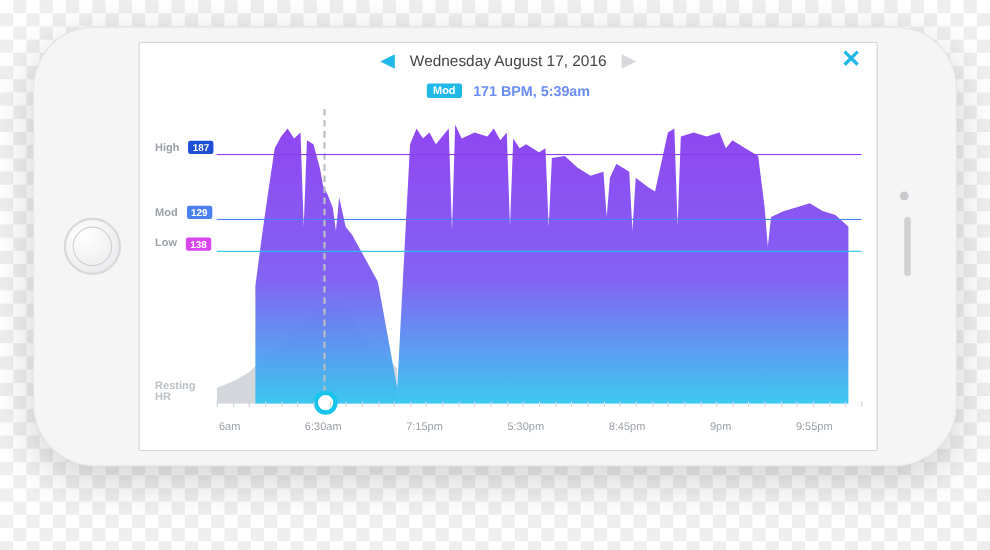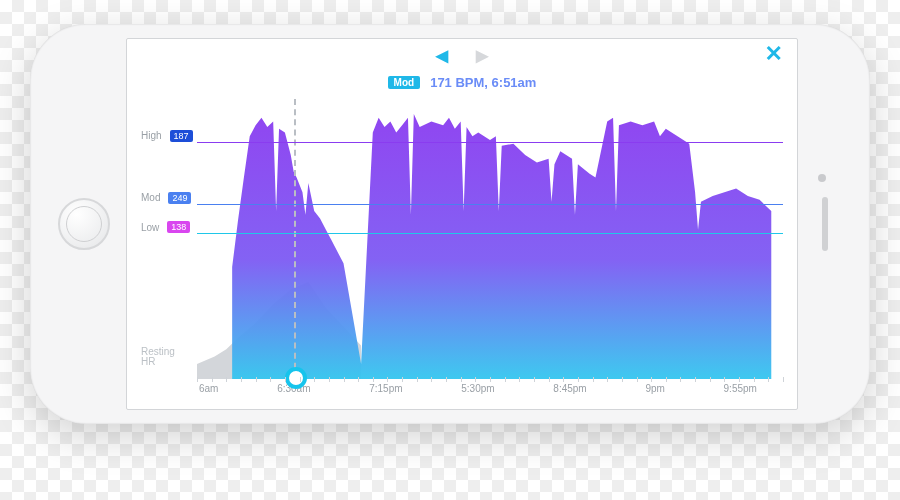--- a/index.html
+++ b/index.html
@@ -135,21 +135,22 @@
     font-size:10px;
     font-weight:700;
     padding:1px 6px;
     border-radius:2px;
   }
   .tt .meta { color:#6a8cf7; font-weight:600; }
   
   .chart {
     flex:1;
     position:relative;
-    margin: 6px 14px 4px 14px;
+    margin: 6px 14px 16px 14px;
+    font-weight: bold;
   }
   .xaxis {
     height:26px;
     display:flex;
     justify-content:space-between;
     padding:0 40px 0 72px;
     font-size:10px;
     color:#9aa0a6;
   }
   .xaxis span{ flex:0 0 auto; }
@@ -214,27 +215,28 @@
 <div class="phone">
   <div class="home-btn"></div>
   <div class="camera"></div>
   <div class="speaker"></div>
 
   <div class="screen">
 
 
     <div class="datebar">
       <span class="chev prev">◀</span>
+      <span>Wednesday August 17, 2016</span>
       <span class="chev next">▶</span>
       <span class="close">✕</span>
     </div>
 
     <div class="tt">
       <span class="pill">Mod</span>
-      <span class="meta">171 BPM, 6:51am</span>
+      <span class="meta">171 BPM, 5:39am</span>
     </div>
 
     <div class="chart" id="chart-area">
 
       <div class="plot">
         <svg id="plot-svg" viewBox="0 0 1000 1000" preserveAspectRatio="none">
             <defs>
               <linearGradient id="gHR" x1="0" y1="0" x2="0" y2="1">
                 <stop offset="0%" stop-color="#8a3cf0"></stop>
                 <stop offset="55%" stop-color="#7d5af3"></stop>
@@ -294,29 +296,29 @@
     <div class="hline high" style="top: 15.3333%;"></div>
         <div class="ylabel high" style="top: calc(15.3333% - 12px);">
           <span>High</span>
           <br>
           <span class="val">187</span>
         </div>
         <div class="hline mod" style="top: 37.3333%;"></div>
         <div class="ylabel mod" style="top: calc(37.3333% - 12px);">
           <span>Mod</span>
           <br>
-          <span class="val">249</span>
+          <span class="val">129</span>
         </div>
         <div class="hline low" style="top: 48%;"></div>
         <div class="ylabel low" style="top: calc(48% - 12px); text-align: right;">
           <span>Low</span>
           <br>
           <span class="val">138</span>
         </div>
-        <div class="ylabel rest" style="bottom: 12px; top: auto; white-space: pre;">Resting
+        <div class="ylabel rest" style="bottom: 0px; top: auto; white-space: pre;">Resting
 HR</div>
       </div>
 
     <div class="xaxis" id="xaxis">
         <span>6am</span>
         <span>6:30am</span>
         <span>7:15pm</span>
         <span>5:30pm</span>
         <span>8:45pm</span>
         <span>9pm</span>

